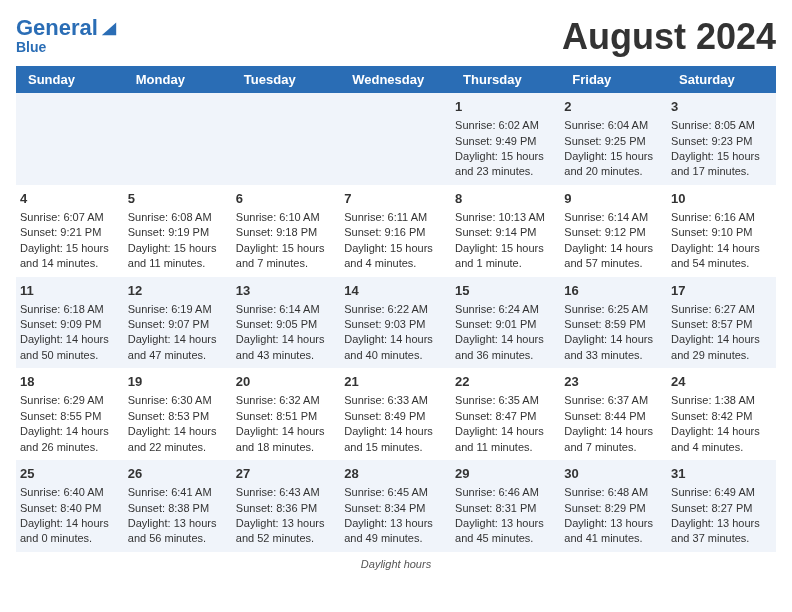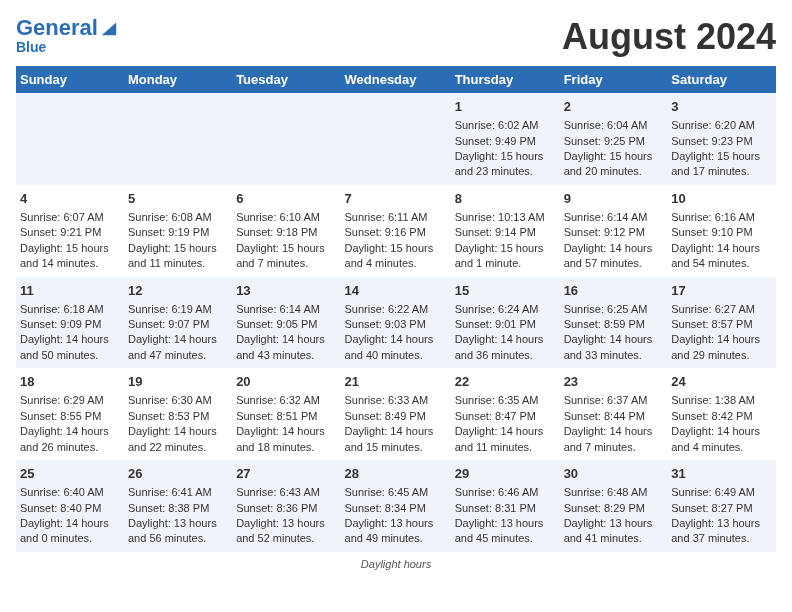--- a/index.html
+++ b/index.html
@@ -48,21 +48,21 @@
       color: #555;
     }
     table {
       width: 100%;
       border-collapse: collapse;
       font-size: 11px;
     }
     thead tr th {
       background-color: #2a6db5;
       color: #fff;
-      padding: 6px 4px;
+      padding: 6px 12px;
       text-align: left;
       font-size: 13px;
       font-weight: bold;
     }
     tbody tr {
       vertical-align: top;
     }
     tbody tr:nth-child(odd) {
       background-color: #f0f4fa;
     }
@@ -141,21 +141,21 @@
           </td>
           <td>
             <span class="day-num">2</span>
             <div>Sunrise: 6:04 AM</div>
             <div>Sunset: 9:25 PM</div>
             <div>Daylight: 15 hours</div>
             <div>and 20 minutes.</div>
           </td>
           <td>
             <span class="day-num">3</span>
-            <div>Sunrise: 6:20 AM</div>
+            <div>Sunrise: 8:05 AM</div>
             <div>Sunset: 9:23 PM</div>
             <div>Daylight: 15 hours</div>
             <div>and 17 minutes.</div>
           </td>
         </tr>
         <tr>
           <td>
             <span class="day-num">4</span>
             <div>Sunrise: 6:07 AM</div>
             <div>Sunset: 9:21 PM</div>

